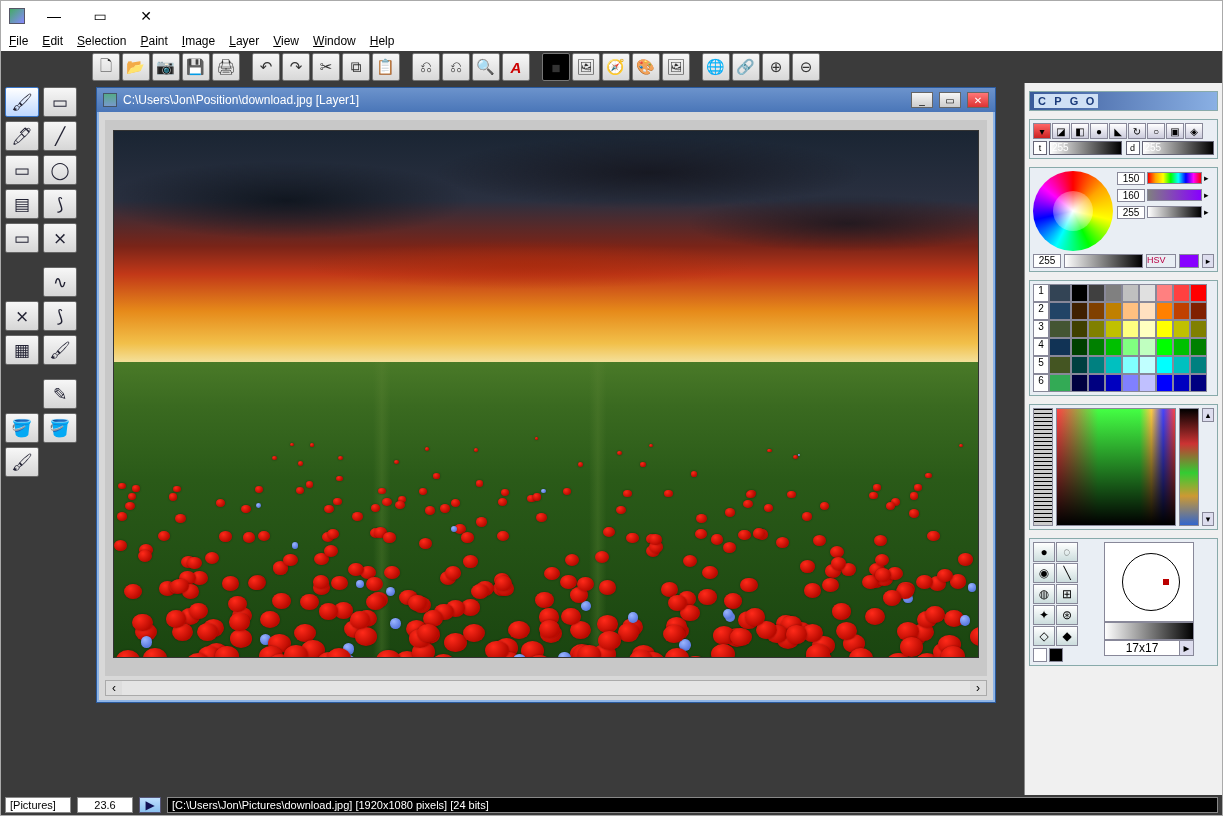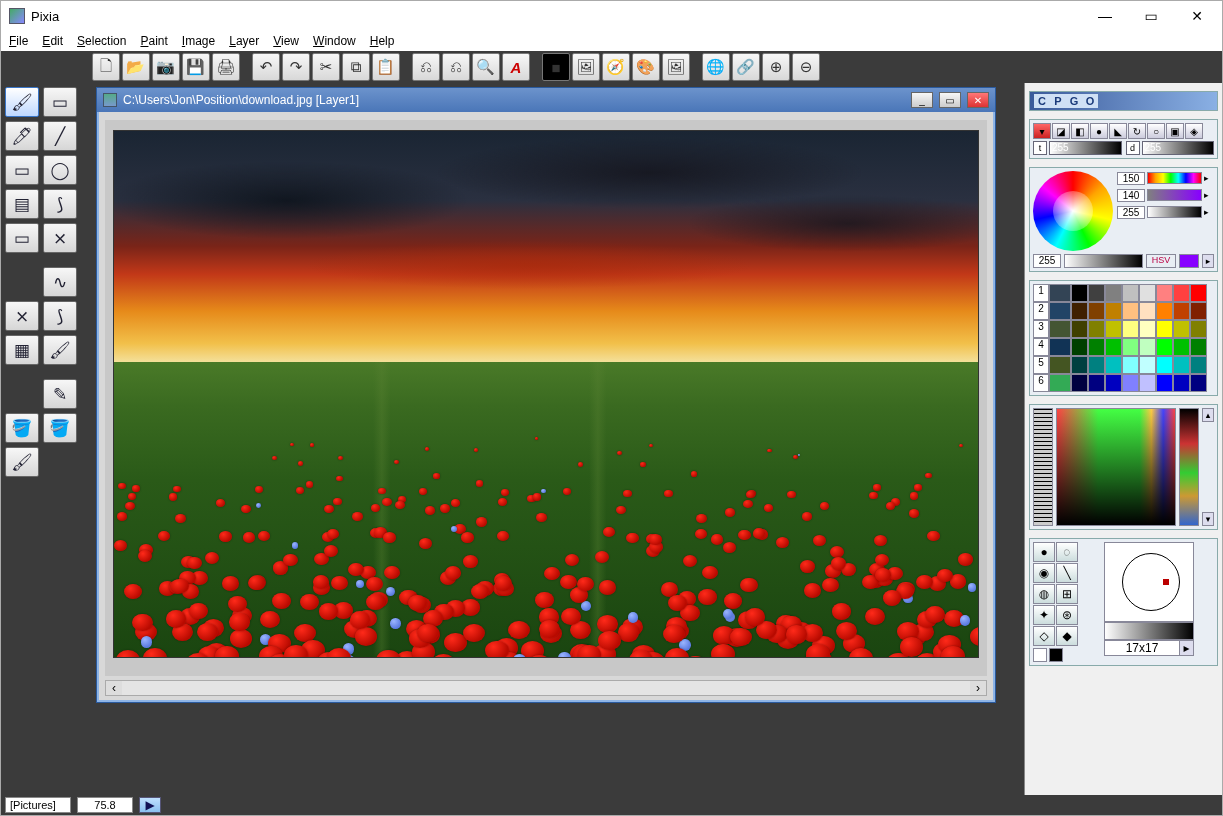--- a/index.html
+++ b/index.html
@@ -84,21 +84,21 @@
 .slider { height:14px; display:flex; align-items:center; gap:2px;}
 .slider .num { width:28px; font-size:10px; background:#fff; border:1px solid #889; text-align:center;}
 .slider .bar { flex:1; height:12px; border:1px solid #889;}
 .slider .arr { width:10px; font-size:9px;}
 .hue { background: linear-gradient(to right,red,orange,yellow,lime,cyan,blue,magenta,red);}
 .sat { background: linear-gradient(to right,#808080,#80f);}
 .val { background: linear-gradient(to right,#fff,#000);}
 .botrow { display:flex; gap:3px; margin-top:3px;}
 .botrow .num2{ width:28px; font-size:10px; background:#fff; border:1px solid #889; text-align:center;}
 .botrow .bg { flex:1; height:14px; background:linear-gradient(to right,#fff,#000); border:1px solid #889;}
-.botrow .hsv { width:30px; height:14px; border:1px solid #889; font-size:9px; text-align:center; color:#b04;}
+.botrow .hsv { width:30px; height:14px; border:1px solid #889; font-size:9px; text-align:left; color:#b04;}
 .botrow .sw { width:20px; height:14px; background:#80f; border:1px solid #889;}
 .botrow .ar { width:12px; height:14px; background:#dde; border:1px solid #889; font-size:9px; display:flex;align-items:center;justify-content:center;}
 
 
 .palette { display:flex; }
 .palette .nums { display:flex; flex-direction:column;}
 .palette .nums div { width:16px; height:18px; background:#fff; border:1px solid #889; font-size:10px; text-align:center;}
 .palette .thumbs { display:flex; flex-direction:column;}
 .palette .thumbs div { width:22px; height:18px; border:1px solid #889;}
 .swatchgrid { display:grid; grid-template-columns: repeat(8, 17px); grid-auto-rows:18px;}
@@ -131,21 +131,20 @@
 .statusbar { position:absolute; left:0; right:0; bottom:0; height:20px; background:#3b3b3b; display:flex; align-items:center; gap:6px; padding:0 4px;}
 .statusbar .cell { height:16px; background:#fff; border:1px solid #888; font-size:11px; padding:0 4px; display:flex;align-items:center;}
 .statusbar .cell.dark { background:#000; color:#fff; flex:1;}
 .statusbar .play { width:22px; height:16px; background:linear-gradient(#bfe0ff,#8ac0f0); border:1px solid #557; display:flex;align-items:center;justify-content:center; color:#115;}
 </style>
 </head>
 <body>
 
 <div class="titlebar">
   <div class="app-icon"></div>
-  <div class="title">Pixia</div>
   <div class="winbtn">—</div>
   <div class="winbtn">▭</div>
   <div class="winbtn close">✕</div>
 </div>
 
 <div class="menubar">
   <span><u>F</u><span></span>ile</span>
   <span><u>E</u>dit</span>
   <span><u>S</u>election</span>
   <span><u>P</u>aint</span>
@@ -599,21 +598,21 @@
     <div class="panel">
       <div class="colorpanel">
         <div class="wheel"></div>
         <div class="sliders">
           <div class="slider">
               <div class="num">150</div>
               <div class="bar hue"></div>
               <div class="arr">▸</div>
             </div>
           <div class="slider">
-              <div class="num">140</div>
+              <div class="num">160</div>
               <div class="bar sat"></div>
               <div class="arr">▸</div>
             </div>
           <div class="slider">
               <div class="num">255</div>
               <div class="bar val"></div>
               <div class="arr">▸</div>
             </div>
         </div>
       </div>
@@ -737,15 +736,16 @@
               <span class="ar3">▸</span>
             </div>
         </div>
       </div>
     </div>
   </div>
 </div>
 
 <div class="statusbar">
   <div class="cell" style="width:66px">[Pictures]</div>
-  <div class="cell" style="width:56px;justify-content:center">75.8</div>
+  <div class="cell" style="width:56px;justify-content:center">23.6</div>
   <div class="play">▶</div>
+  <div class="cell dark">[C:\Users\Jon\Pictures\download.jpg] [1920x1080 pixels] [24 bits]</div>
 </div>
 
 </body></html>

